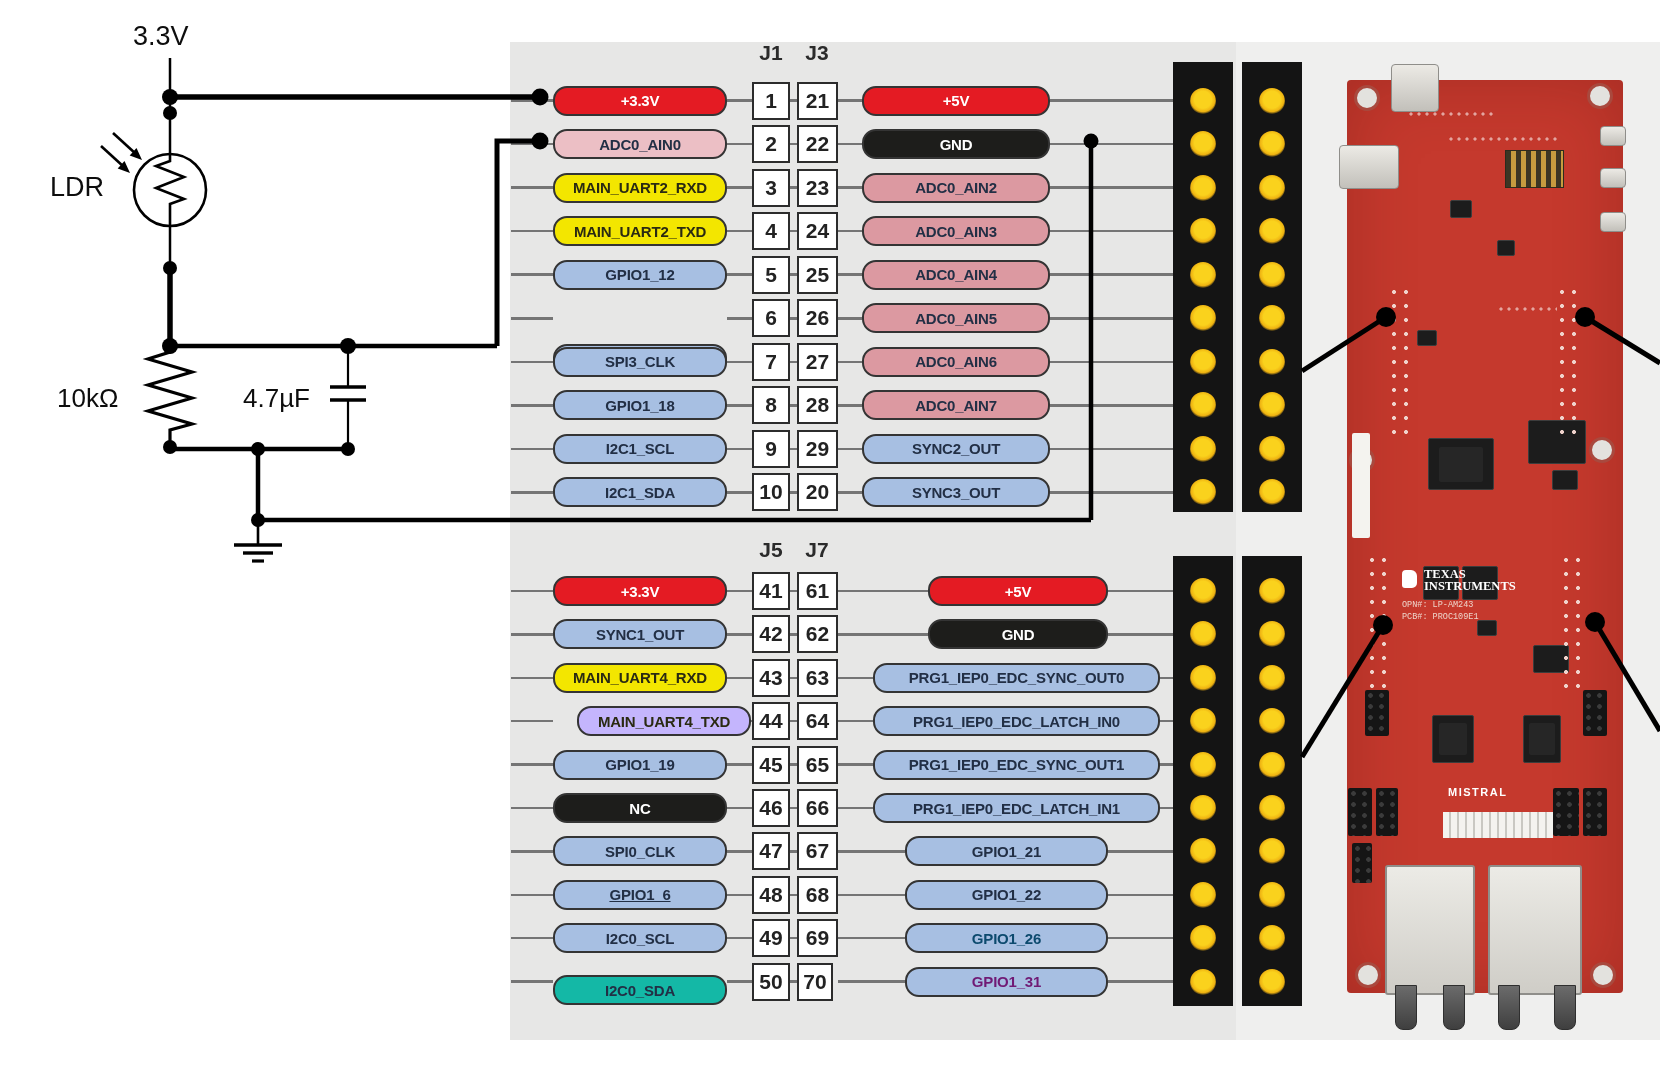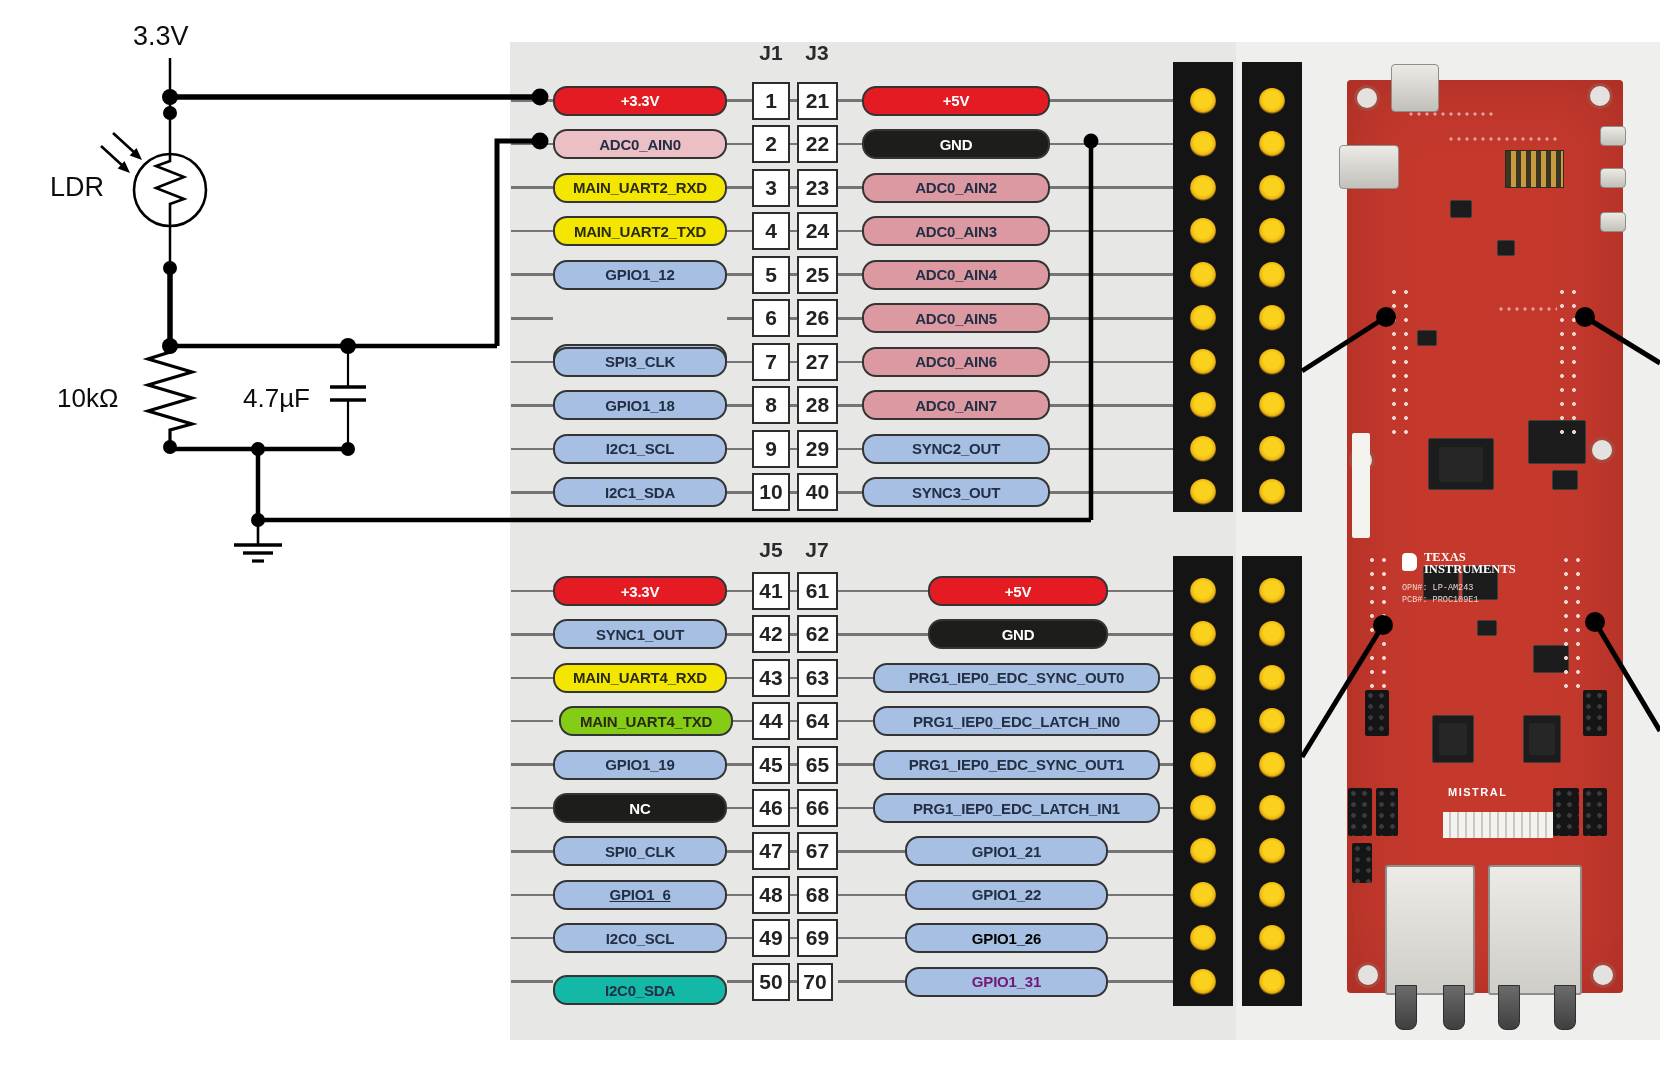--- a/index.html
+++ b/index.html
@@ -141,21 +141,21 @@
       <div class="pinbox" style="left: 752px; top: 429.9px; width: 38px;">9</div>
       <div class="pinbox" style="left: 797px; top: 429.9px; width: 41px;">29</div>
       <div class="cline" style="left: 511px; top: 491.2px; width: 42px;"></div>
       <div class="cline" style="left: 727px; top: 491.2px; width: 25px;"></div>
       <div class="cline" style="left: 790px; top: 491.2px; width: 7px;"></div>
       <div class="cline" style="left: 838px; top: 491.2px; width: 24px;"></div>
       <div class="cline" style="left: 1050px; top: 491.2px; width: 123px;"></div>
       <div class="pill" style="left: 553px; top: 477.45px; width: 174px; background: rgb(167, 191, 226); color: rgb(34, 47, 69);">I2C1_SDA</div>
       <div class="pill" style="left: 862px; top: 477.45px; width: 188px; background: rgb(167, 191, 226); color: rgb(34, 47, 69);">SYNC3_OUT</div>
       <div class="pinbox" style="left: 752px; top: 473.45px; width: 38px;">10</div>
-      <div class="pinbox" style="left: 797px; top: 473.45px; width: 41px;">40</div>
+      <div class="pinbox" style="left: 797px; top: 473.45px; width: 41px;">20</div>
       <div class="cline" style="left: 511px; top: 589.75px; width: 42px;"></div>
       <div class="cline" style="left: 727px; top: 589.75px; width: 25px;"></div>
       <div class="cline" style="left: 790px; top: 589.75px; width: 7px;"></div>
       <div class="cline" style="left: 838px; top: 589.75px; width: 90px;"></div>
       <div class="cline" style="left: 1108px; top: 589.75px; width: 65px;"></div>
       <div class="pill" style="left: 553px; top: 576px; width: 174px; background: rgb(228, 27, 35); color: rgb(255, 255, 255);">+3.3V</div>
       <div class="pill" style="left: 928px; top: 576px; width: 180px; background: rgb(228, 27, 35); color: rgb(255, 255, 255);">+5V</div>
       <div class="pinbox" style="left: 752px; top: 572px; width: 38px;">41</div>
       <div class="pinbox" style="left: 797px; top: 572px; width: 41px;">61</div>
       <div class="cline" style="left: 511px; top: 633.15px; width: 42px;"></div>
@@ -174,21 +174,21 @@
       <div class="cline" style="left: 1160px; top: 676.55px; width: 13px;"></div>
       <div class="pill" style="left: 553px; top: 662.8px; width: 174px; background: rgb(243, 230, 0); color: rgb(42, 42, 18);">MAIN_UART4_RXD</div>
       <div class="pill" style="left: 873px; top: 662.8px; width: 287px; background: rgb(167, 191, 226); color: rgb(34, 47, 69);">PRG1_IEP0_EDC_SYNC_OUT0</div>
       <div class="pinbox" style="left: 752px; top: 658.8px; width: 38px;">43</div>
       <div class="pinbox" style="left: 797px; top: 658.8px; width: 41px;">63</div>
       <div class="cline" style="left: 511px; top: 719.95px; width: 42px;"></div>
       <div class="cline" style="left: 727px; top: 719.95px; width: 25px;"></div>
       <div class="cline" style="left: 790px; top: 719.95px; width: 7px;"></div>
       <div class="cline" style="left: 838px; top: 719.95px; width: 35px;"></div>
       <div class="cline" style="left: 1160px; top: 719.95px; width: 13px;"></div>
-      <div class="pill" style="left: 559px; top: 706.2px; width: 174px; background: #84cc16; color: rgb(42, 42, 18);">MAIN_UART4_TXD</div>
+      <div class="pill" style="left: 577px; top: 706.2px; width: 174px; background: #c4b5fd; color: rgb(42, 42, 18);">MAIN_UART4_TXD</div>
       <div class="pill" style="left: 873px; top: 706.2px; width: 287px; background: rgb(167, 191, 226); color: rgb(34, 47, 69);">PRG1_IEP0_EDC_LATCH_IN0</div>
       <div class="pinbox" style="left: 752px; top: 702.2px; width: 38px;">44</div>
       <div class="pinbox" style="left: 797px; top: 702.2px; width: 41px;">64</div>
       <div class="cline" style="left: 511px; top: 763.35px; width: 42px;"></div>
       <div class="cline" style="left: 727px; top: 763.35px; width: 25px;"></div>
       <div class="cline" style="left: 790px; top: 763.35px; width: 7px;"></div>
       <div class="cline" style="left: 838px; top: 763.35px; width: 35px;"></div>
       <div class="cline" style="left: 1160px; top: 763.35px; width: 13px;"></div>
       <div class="pill" style="left: 553px; top: 749.6px; width: 174px; background: rgb(167, 191, 226); color: rgb(34, 47, 69);">GPIO1_19</div>
       <div class="pill" style="left: 873px; top: 749.6px; width: 287px; background: rgb(167, 191, 226); color: rgb(34, 47, 69);">PRG1_IEP0_EDC_SYNC_OUT1</div>
@@ -220,21 +220,21 @@
       <div class="pill" style="left: 553px; top: 879.8px; width: 174px; background: rgb(167, 191, 226); color: rgb(34, 47, 69); text-decoration: underline;">GPIO1_6</div>
       <div class="pill" style="left: 905px; top: 879.8px; width: 203px; background: rgb(167, 191, 226); color: rgb(34, 47, 69);">GPIO1_22</div>
       <div class="pinbox" style="left: 752px; top: 875.8px; width: 38px;">48</div>
       <div class="pinbox" style="left: 797px; top: 875.8px; width: 41px;">68</div>
       <div class="cline" style="left: 511px; top: 936.95px; width: 42px;"></div>
       <div class="cline" style="left: 727px; top: 936.95px; width: 25px;"></div>
       <div class="cline" style="left: 790px; top: 936.95px; width: 7px;"></div>
       <div class="cline" style="left: 838px; top: 936.95px; width: 67px;"></div>
       <div class="cline" style="left: 1108px; top: 936.95px; width: 65px;"></div>
       <div class="pill" style="left: 553px; top: 923.2px; width: 174px; background: rgb(167, 191, 226); color: rgb(34, 47, 69);">I2C0_SCL</div>
-      <div class="pill" style="left: 905px; top: 923.2px; width: 203px; background: rgb(167, 191, 226); color: #000000;">GPIO1_26</div>
+      <div class="pill" style="left: 905px; top: 923.2px; width: 203px; background: rgb(167, 191, 226); color: #0c4a6e;">GPIO1_26</div>
       <div class="pinbox" style="left: 752px; top: 919.2px; width: 38px;">49</div>
       <div class="pinbox" style="left: 797px; top: 919.2px; width: 41px;">69</div>
       <div class="cline" style="left: 511px; top: 980.35px; width: 42px;"></div>
       <div class="cline" style="left: 727px; top: 980.35px; width: 25px;"></div>
       <div class="cline" style="left: 790px; top: 980.35px; width: 7px;"></div>
       <div class="cline" style="left: 838px; top: 980.35px; width: 67px;"></div>
       <div class="cline" style="left: 1108px; top: 980.35px; width: 65px;"></div>
       <div class="pill" style="left: 553px; top: 975px; width: 174px; background: #14b8a6; color: rgb(34, 47, 69);">I2C0_SDA</div>
       <div class="pill" style="left: 905px; top: 966.6px; width: 203px; background: rgb(167, 191, 226); color: #701a75;">GPIO1_31</div>
       <div class="pinbox" style="left: 752px; top: 962.6px; width: 38px;">50</div>
@@ -332,21 +332,21 @@
     <div class="dotfield" style="left:213px;top:473px;width:26px;height:140px;"></div>
 
     <div class="hdrblk" style="left:18px;top:610px;width:24px;height:46px;"></div>
     <div class="hdrblk" style="left:236px;top:610px;width:24px;height:46px;"></div>
     <div class="hdrblk" style="left:1px;top:708px;width:24px;height:48px;"></div>
     <div class="hdrblk" style="left:29px;top:708px;width:22px;height:48px;"></div>
     <div class="hdrblk" style="left:206px;top:708px;width:26px;height:48px;"></div>
     <div class="hdrblk" style="left:236px;top:708px;width:24px;height:48px;"></div>
     <div class="hdrblk" style="left:5px;top:763px;width:20px;height:40px;"></div>
 
-    <div style="left:55px;top:471px;width:160px;height:96px;">
+    <div style="left:55px;top:488px;width:160px;height:96px;">
       <div class="tibug" style="left:0;top:2px;"></div>
       <div class="tibrand" style="left:22px;top:0;">TEXAS INSTRUMENTS</div>
       <div class="tismall" style="left:0px;top:32px;text-align:center;">OPN#: LP-AM243</div>
       <div class="tismall" style="left:0px;top:44px;">PCB#: PROC109E1</div>
     </div>
     <div class="mistral" style="left:101px;top:706px;">MISTRAL</div>
 
     <div class="eth" style="left:38px;top:785px;width:90px;height:130px;"></div>
     <div class="ethleg" style="left:48px;top:905px;width:20px;height:43px;"></div>
     <div class="ethleg" style="left:96px;top:905px;width:20px;height:43px;"></div>

